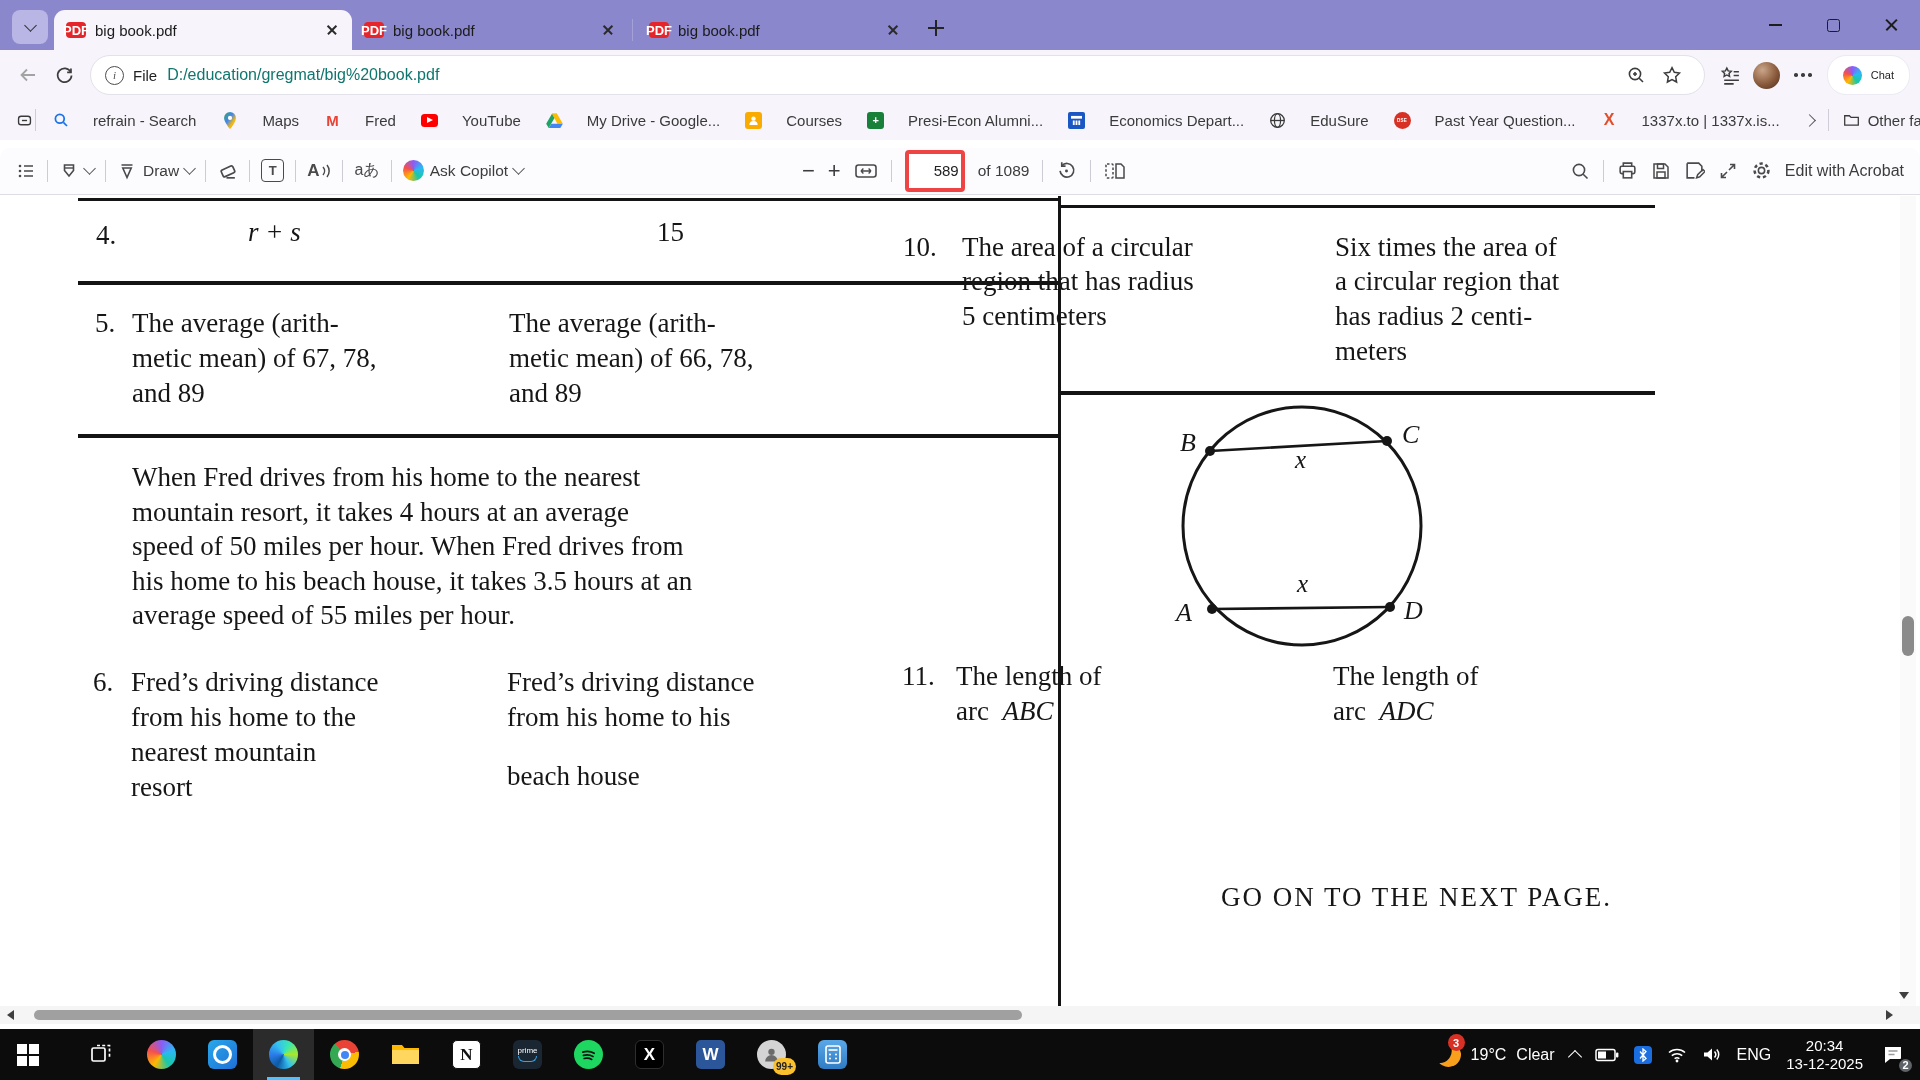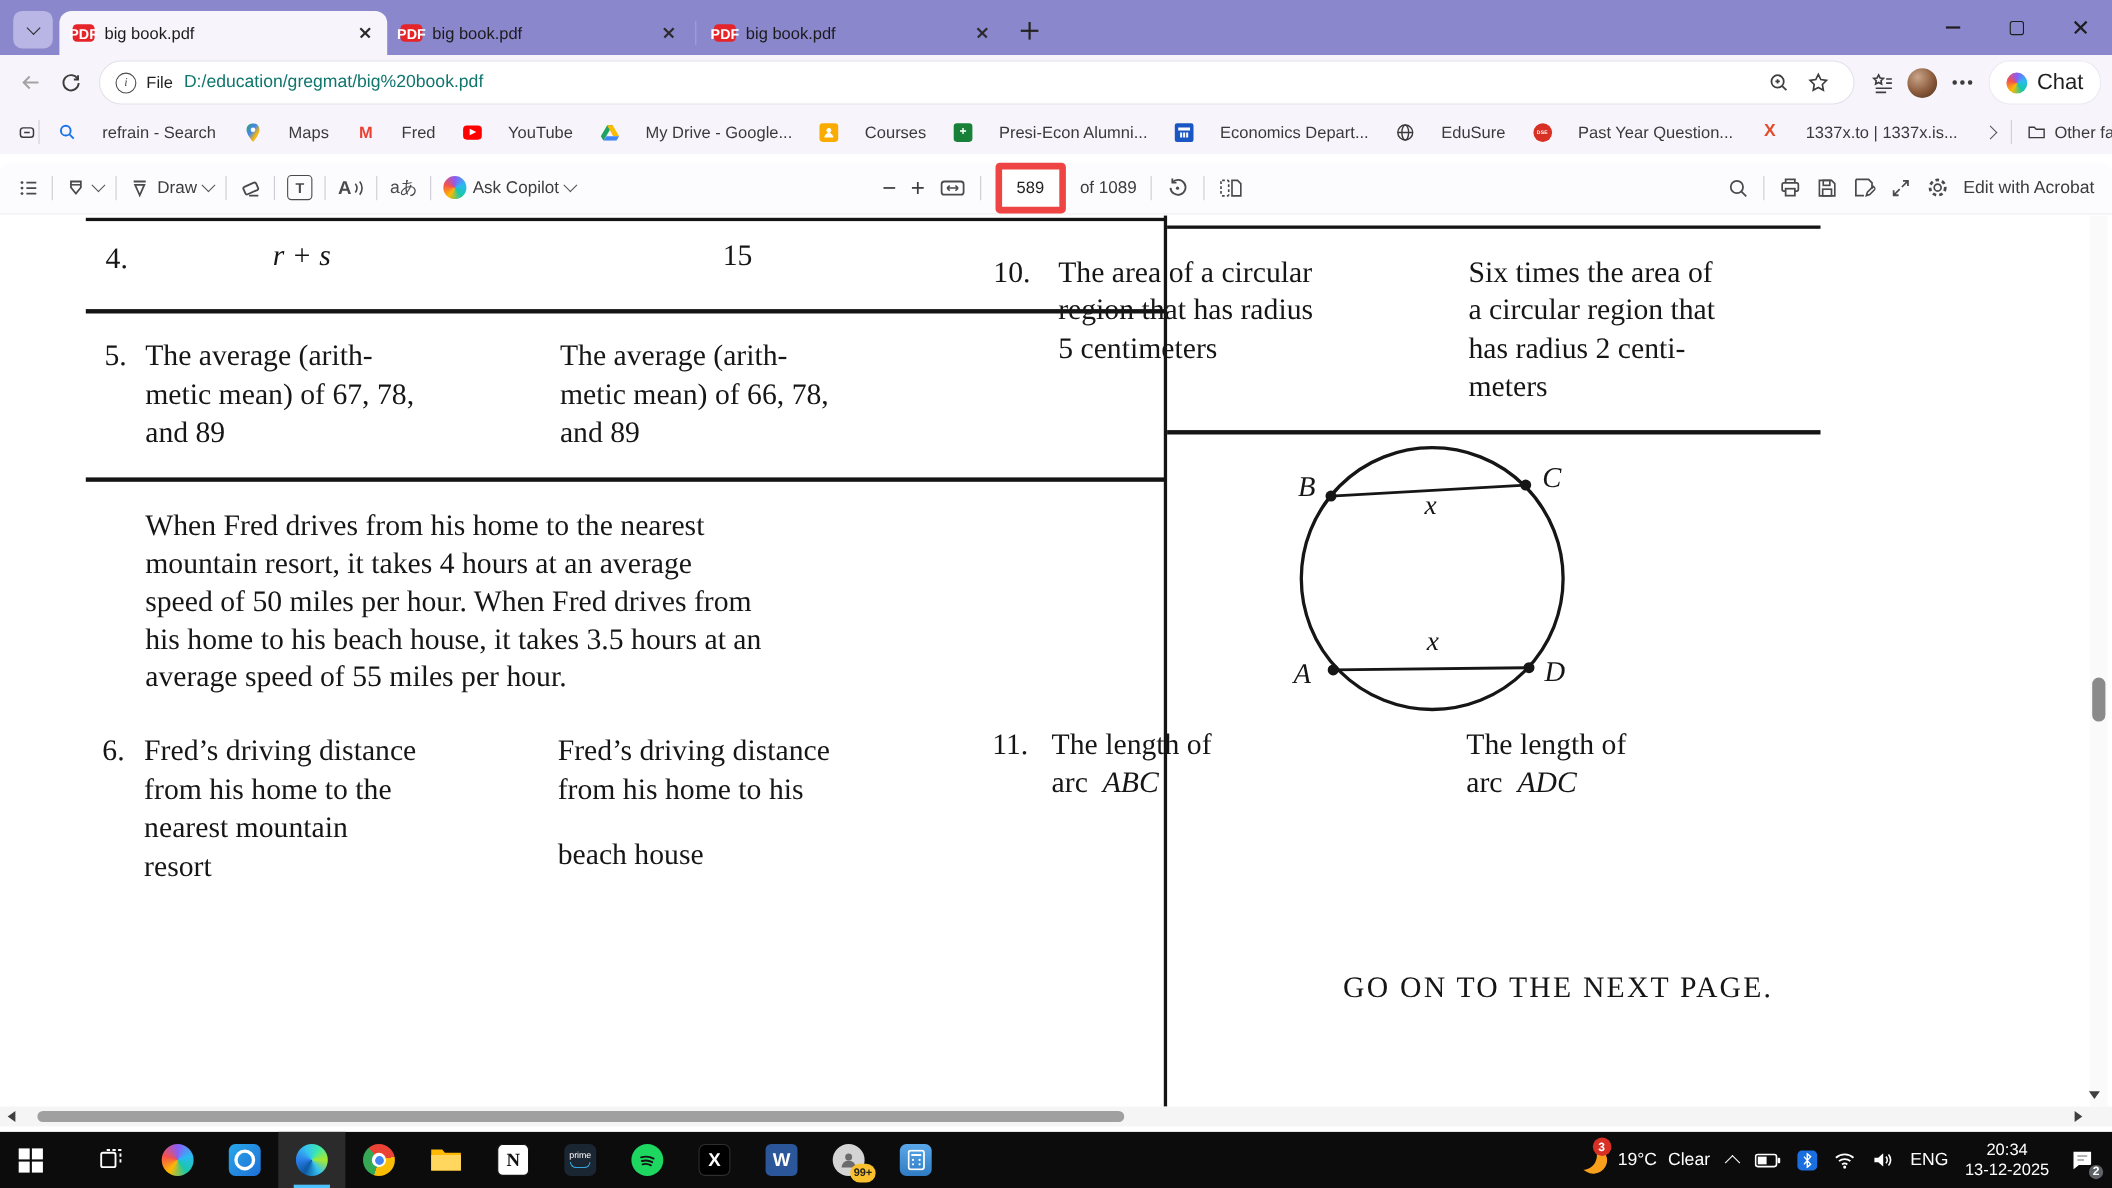--- a/index.html
+++ b/index.html
@@ -50,21 +50,21 @@
   .schemelbl{font-size:15px;color:#1f1f1f;margin:0 10px 0 9px;}
   .urltext{font-size:16px;color:#0f766e;flex:1;white-space:nowrap;overflow:hidden;}
   .avatar{width:27px;height:27px;border-radius:50%;flex:none;
           background:radial-gradient(circle at 35% 30%,#caa58a 0%,#8a5a3b 55%,#4a2d1c 100%);}
   .dots{display:flex;gap:3.5px;}
   .dots i{width:3.5px;height:3.5px;border-radius:50%;background:#3c3c3c;display:block;}
   .chatpill{height:38px;border-radius:19px;background:#fff;border:1px solid #eceaf2;
             display:flex;align-items:center;gap:9px;padding:0 15px;margin-left:6px;}
   .copilot{width:19px;height:19px;border-radius:50%;flex:none;
            background:conic-gradient(#8b5cf6,#2ab9f2,#19c8a7,#ffb900,#f4504e,#8b5cf6);}
-  .chatlbl{font-size:20px;color:#1f1f1f;}
+  .chatlbl{font-size:11px;color:#1f1f1f;}
 
   
   .bmbar{position:absolute;top:100px;left:0;width:100%;height:40px;background:#f7f5fb;
          display:flex;align-items:center;padding:0 16px;box-sizing:border-box;}
   .bm{display:flex;align-items:center;gap:24px;margin-right:25px;}
   .bmlbl{font-size:15px;color:#3a3a3a;white-space:nowrap;}
   .bmi{width:17px;height:17px;display:flex;align-items:center;justify-content:center;
        font-weight:bold;flex:none;box-sizing:border-box;}
   .bmdiv{width:1px;height:22px;background:#cfcdd8;margin:0 16px 0 2px;flex:none;}
   .ico-gmail{color:#ea4335;font-size:15px;}
@@ -85,22 +85,22 @@
               border-bottom:1px solid #dedce4;border-radius:10px 10px 0 0;}
   .tbg{position:absolute;top:0;height:45px;display:flex;align-items:center;}
   .tb-left{left:16px;gap:11px;}
   .tb-mid{left:802px;gap:13px;}
   .tb-right{right:16px;gap:13px;}
   .tbi{display:flex;align-items:center;justify-content:center;gap:6px;color:#3c3c3c;}
   .tbdiv{width:1px;height:22px;background:#cdcbd4;}
   .tblbl{font-size:15.5px;color:#3c3c3c;white-space:nowrap;}
   .ttool{width:21px;height:21px;border:1.6px solid #4a4a4a;border-radius:4px;color:#4a4a4a;
          font-size:13px;display:flex;align-items:center;justify-content:center;font-weight:bold;}
-  .pginput{width:48px;height:32px;border:6px solid #ef4444;border-radius:4px;background:#fff;
-           text-align:center;font-size:15px;color:#222;font-family:"Liberation Sans",sans-serif;}
+  .pginput{width:48px;height:32px;border:4px solid #ef4444;border-radius:4px;background:#fff;
+           text-align:right;font-size:15px;color:#222;font-family:"Liberation Sans",sans-serif;}
   .zchar{font-size:22px;color:#3c3c3c;line-height:20px;}
 
   
   .ds{position:absolute;font-family:"Liberation Serif",serif;font-size:27px;color:#161616;
       white-space:nowrap;}
   .it{font-style:italic;}
   .rule{position:absolute;background:#141414;}
   .footer-ds{letter-spacing:2px;}
 
   

